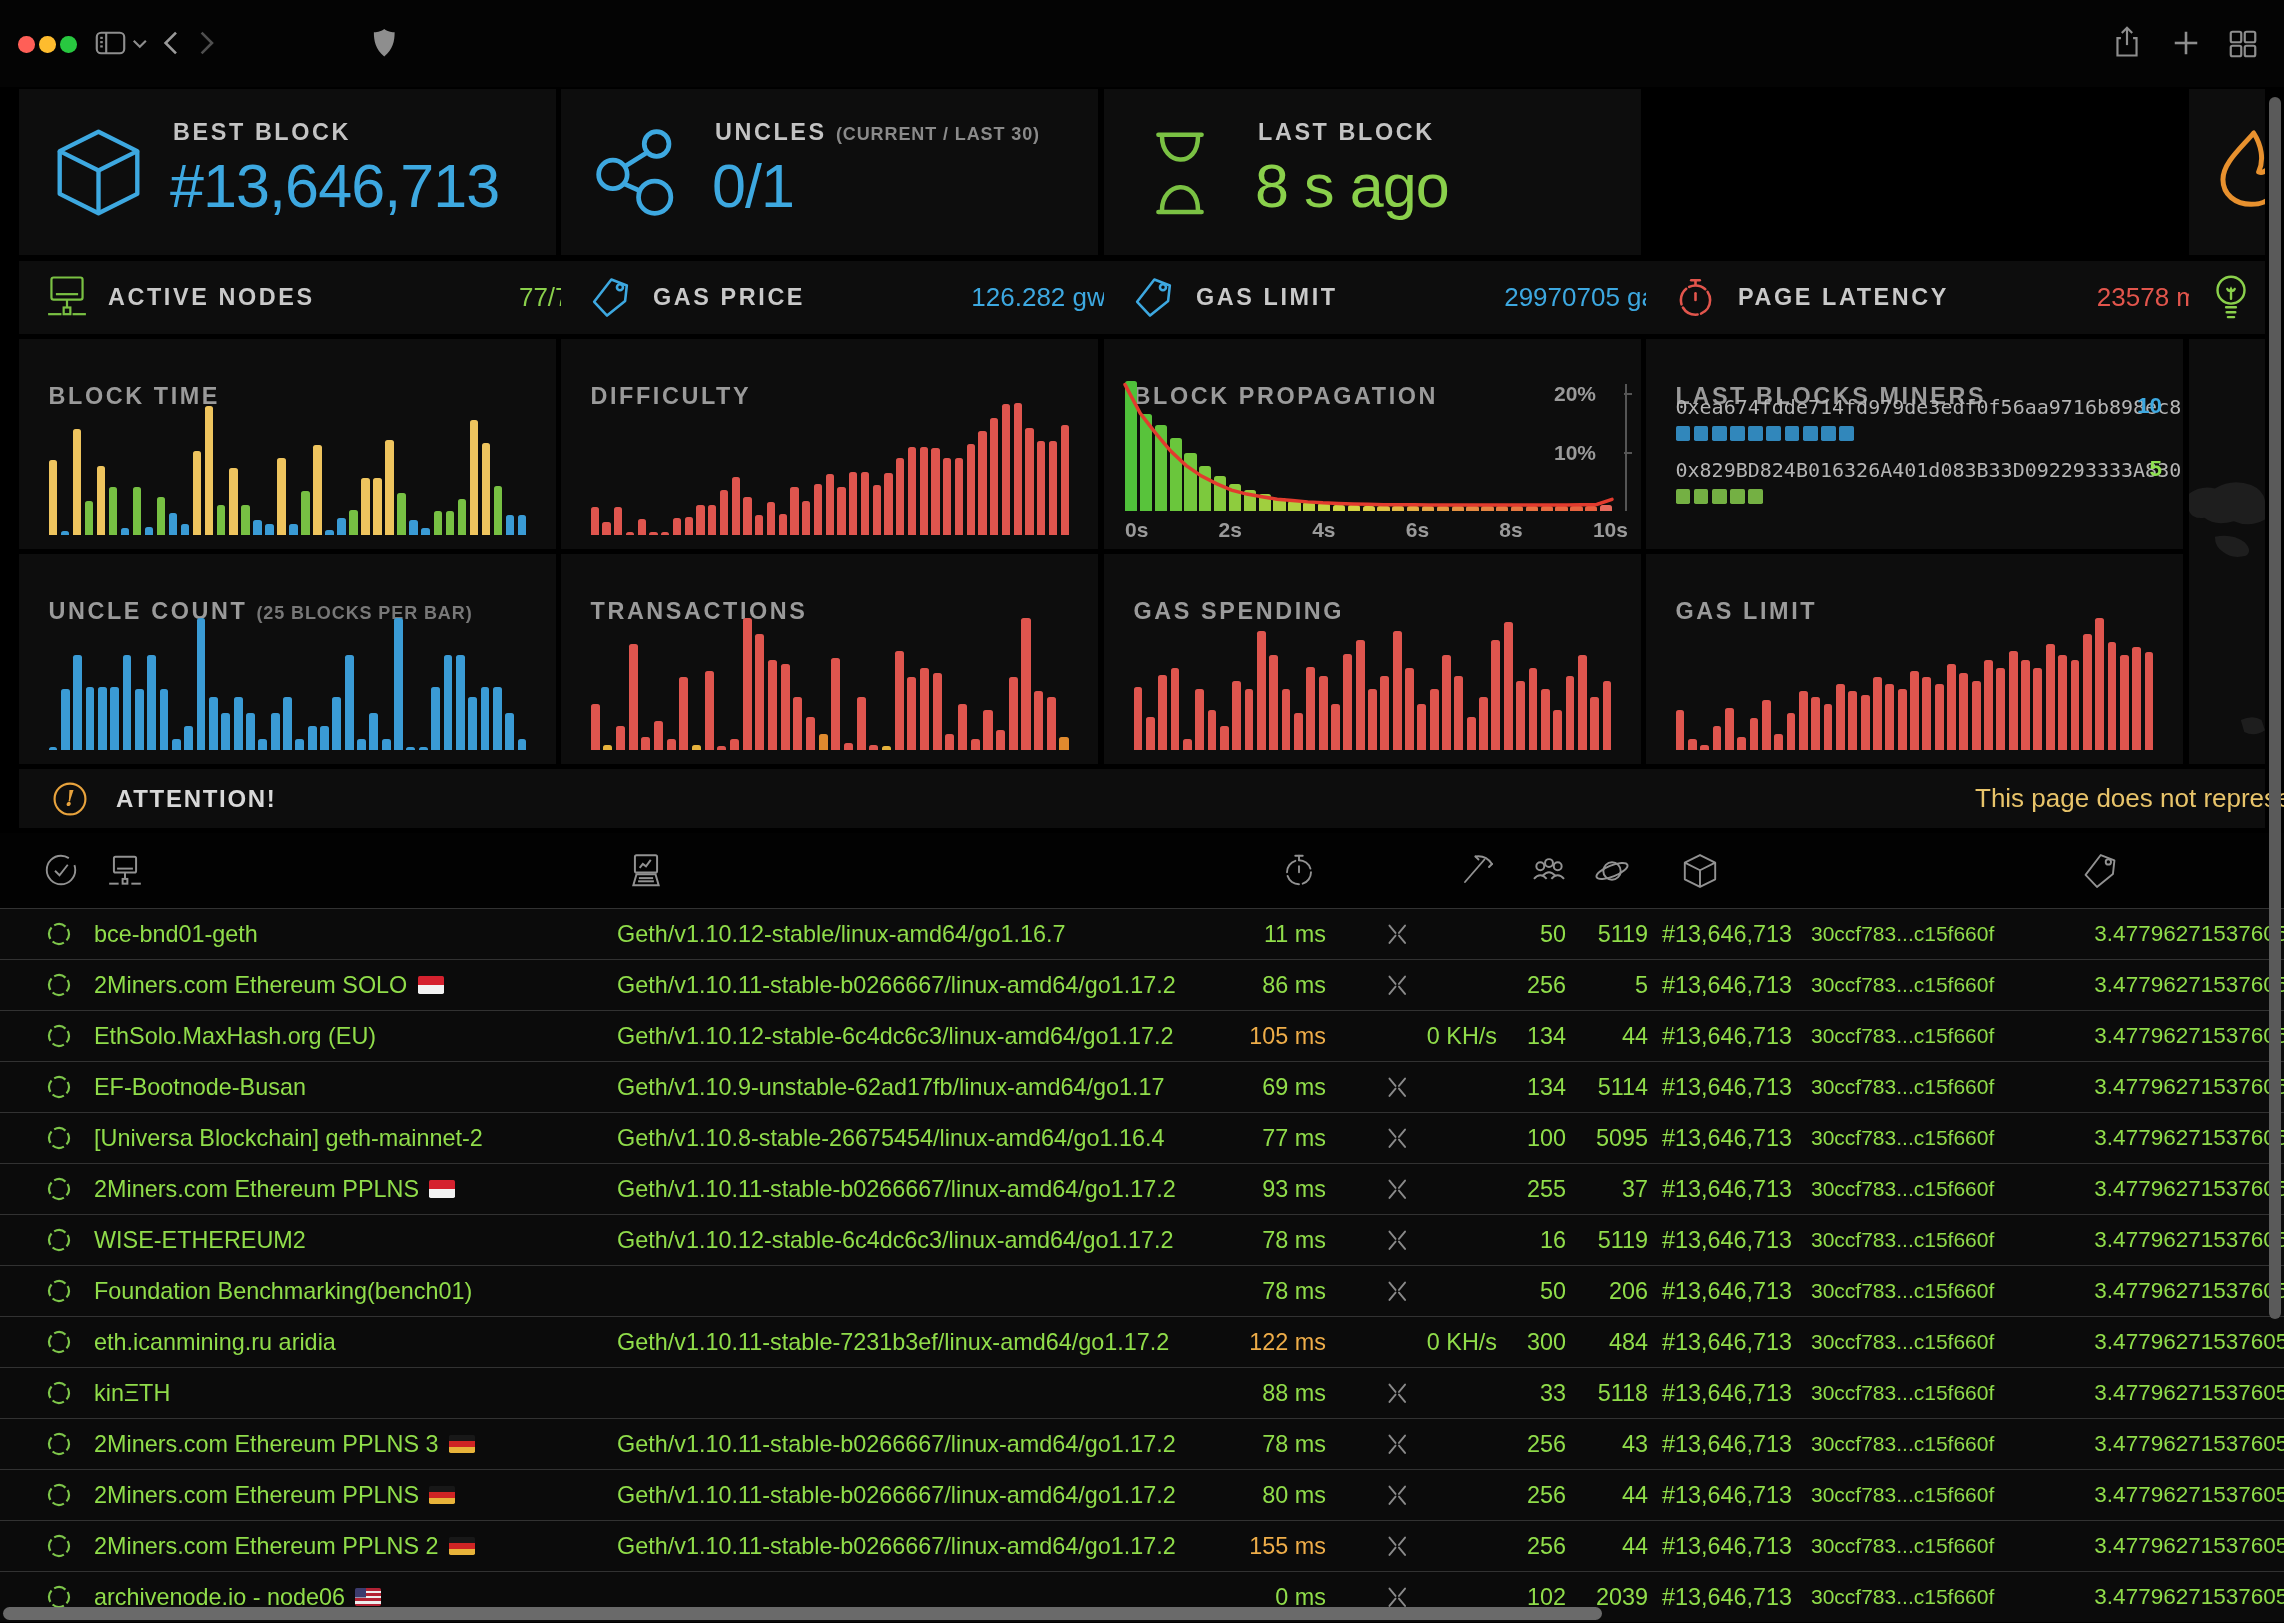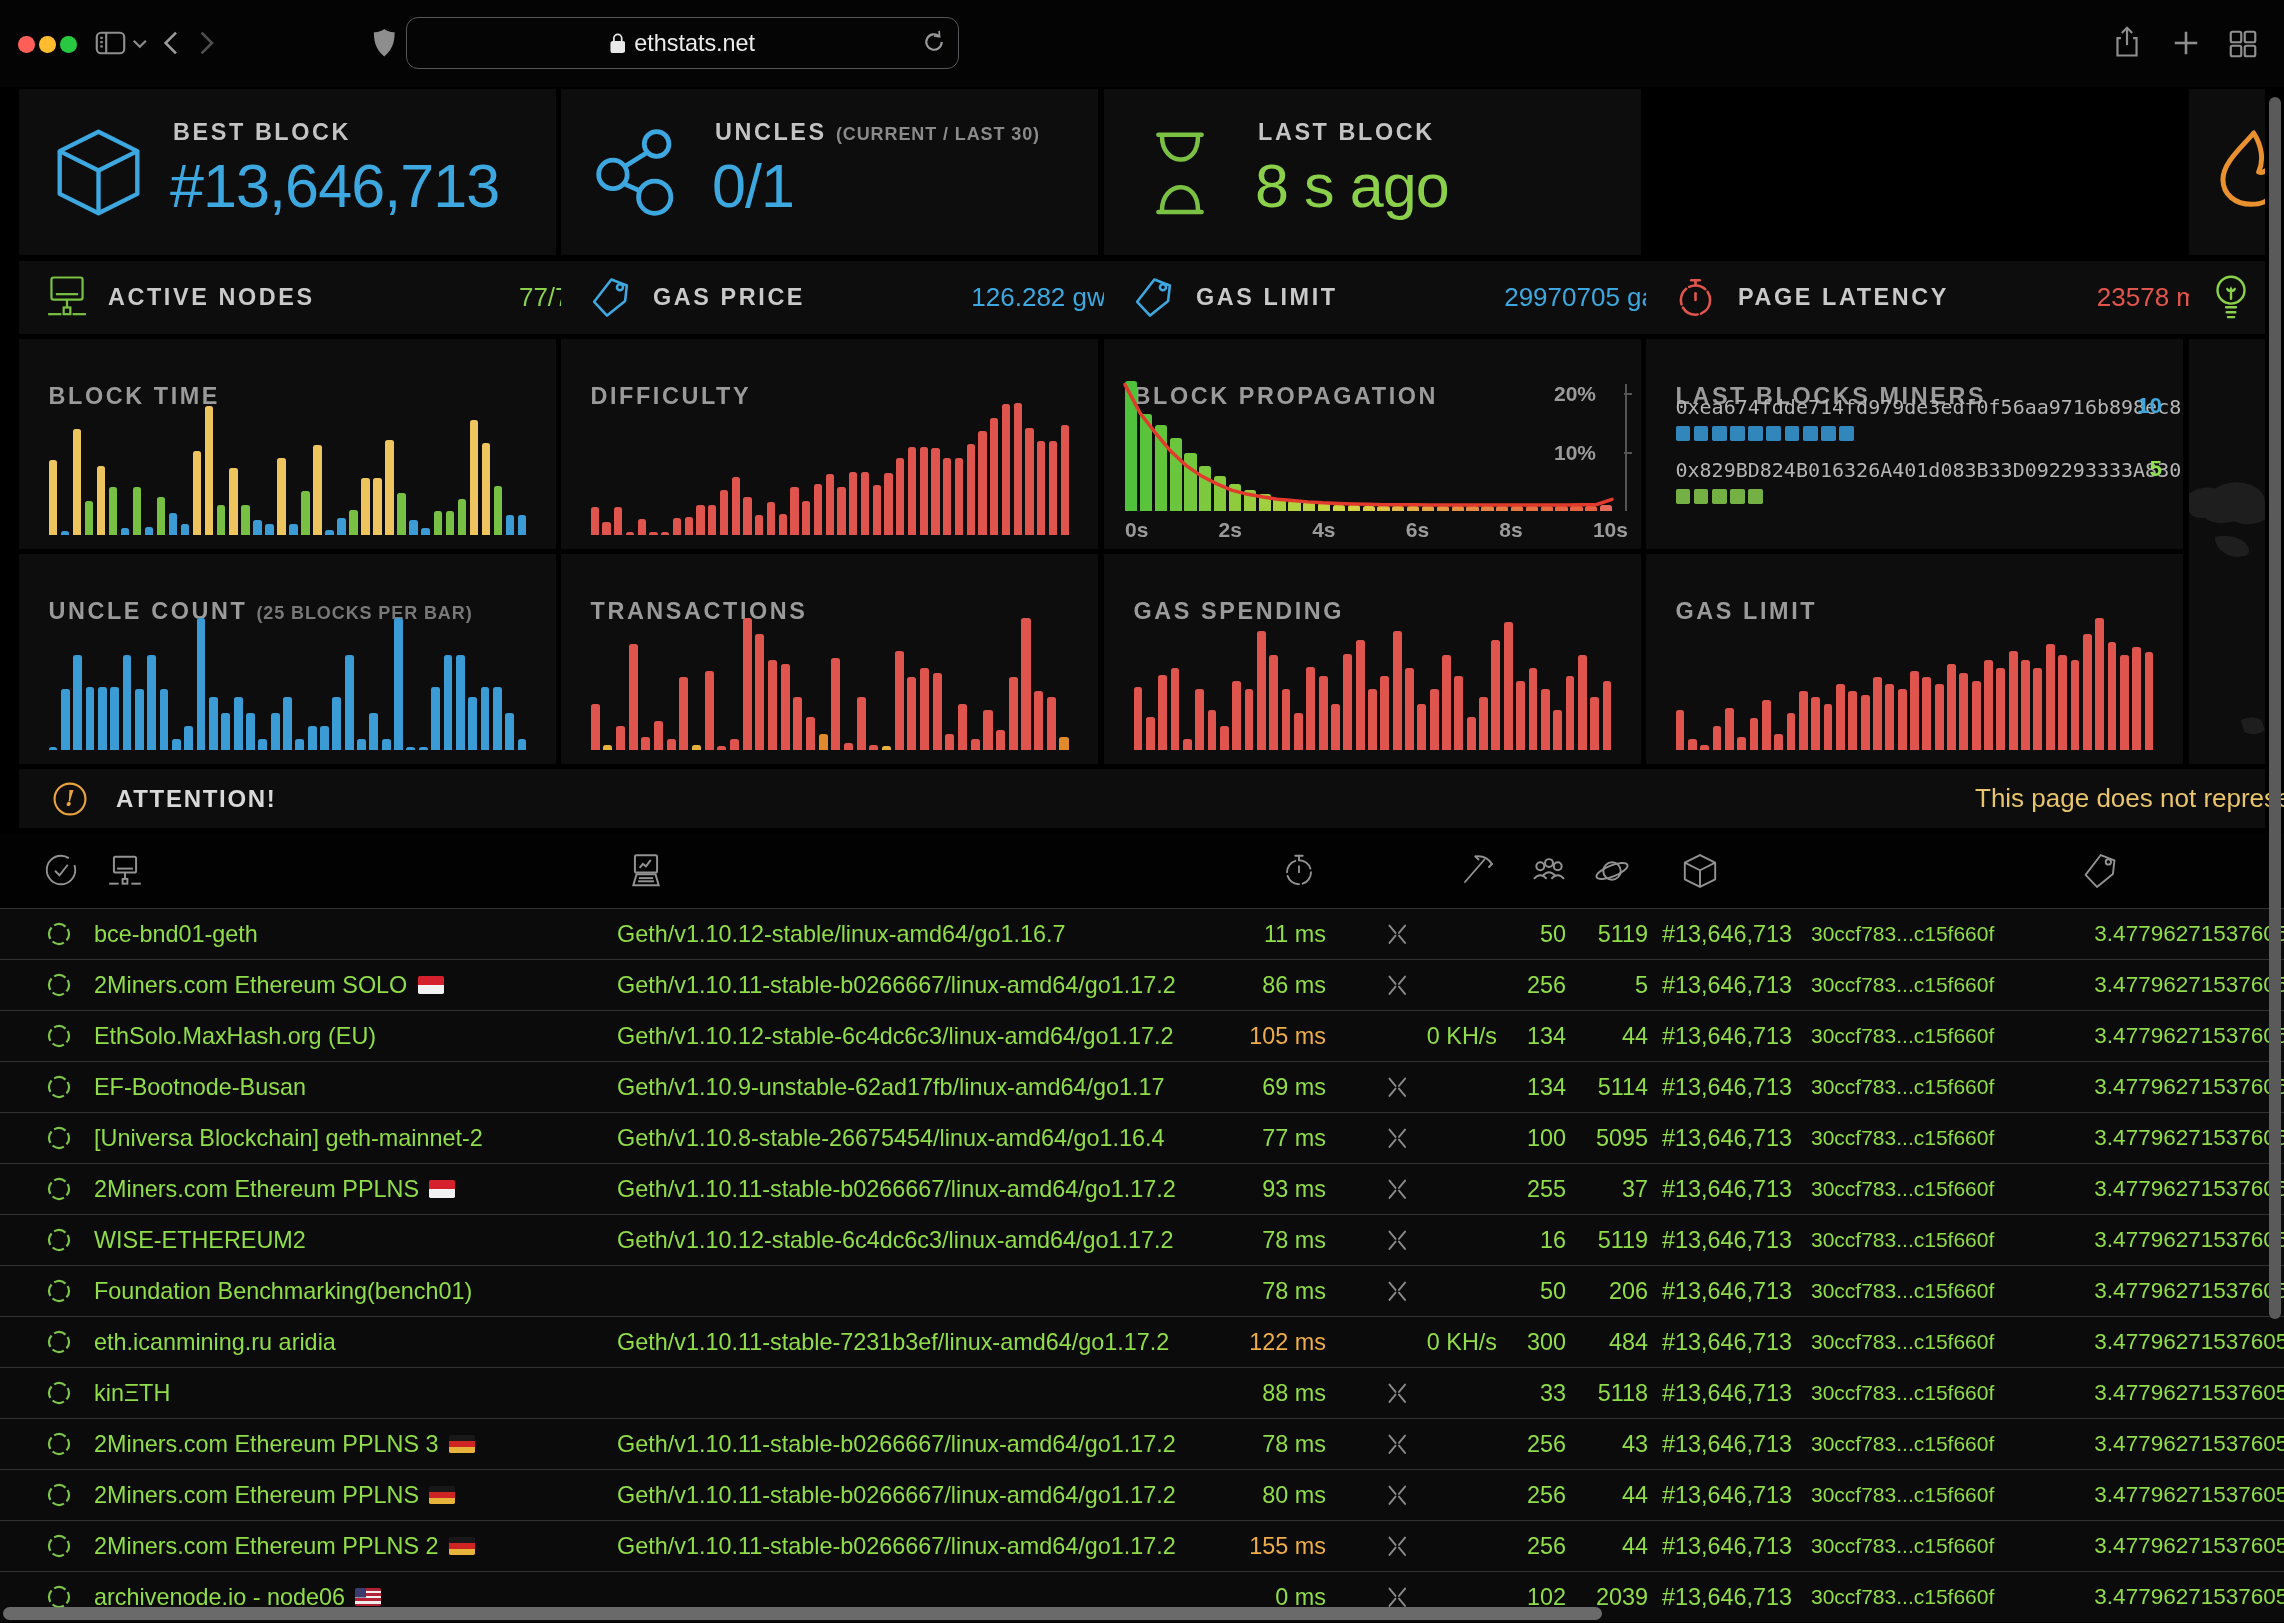--- a/index.html
+++ b/index.html
@@ -117,35 +117,20 @@
       <svg width="15.6" height="26" viewBox="0 0 18 30" fill="none" stroke="#4f4f4f" stroke-width="3">
           <path d="M3,3 L15,15 L3,27"></path>
         </svg>
     </span>
     <span class="chromeicon" style="left:373px;top:28px">
       <svg width="22.5" height="29.5" viewBox="0 0 26 34">
           <path d="M13,1 C17,4 23,5 25,5 C25,15 23,25 13,33 C3,25 1,15 1,5 C3,5 9,4 13,1 Z" fill="#8e8e8e"></path>
         </svg>
     </span>
 
-    <div class="urlbar">
-      <span>
-        <svg width="15.6" height="21" viewBox="0 0 18 24" fill="none" stroke="#e8e8e8" stroke-width="2">
-          <rect x="1.5" y="10" width="15" height="12" rx="2" fill="#e8e8e8"></rect>
-            <path d="M4.5,10 V6 a4.5,4.5 0 0 1 9,0 V10"></path>
-        </svg>
-      </span>
-      <span class="urltext">ethstats.net</span>
-      <span class="urlrefresh">
-        <svg width="24" height="24" viewBox="0 0 28 28" fill="none" stroke="#9a9a9a" stroke-width="2.5">
-          <path d="M23,14 a9,9 0 1 1 -3,-6.7"></path>
-            <path d="M20,1 L20.5,7.8 L14,7" stroke-width="2"></path>
-        </svg>
-      </span>
-    </div>
 
     <span class="chromeicon" style="left:2114px;top:26px">
       <svg width="26" height="33" viewBox="0 0 30 38" fill="none" stroke="#8e8e8e" stroke-width="2.5">
         <path d="M8,14 H4 V34 H26 V14 H22"></path>
           <line x1="15" y1="2" x2="15" y2="22"></line>
           <path d="M9,8 L15,2 L21,8"></path>
       </svg>
     </span>
     <span class="chromeicon" style="left:2173px;top:29.5px">
       <svg width="26" height="26" viewBox="0 0 30 30" stroke="#8e8e8e" stroke-width="3">

